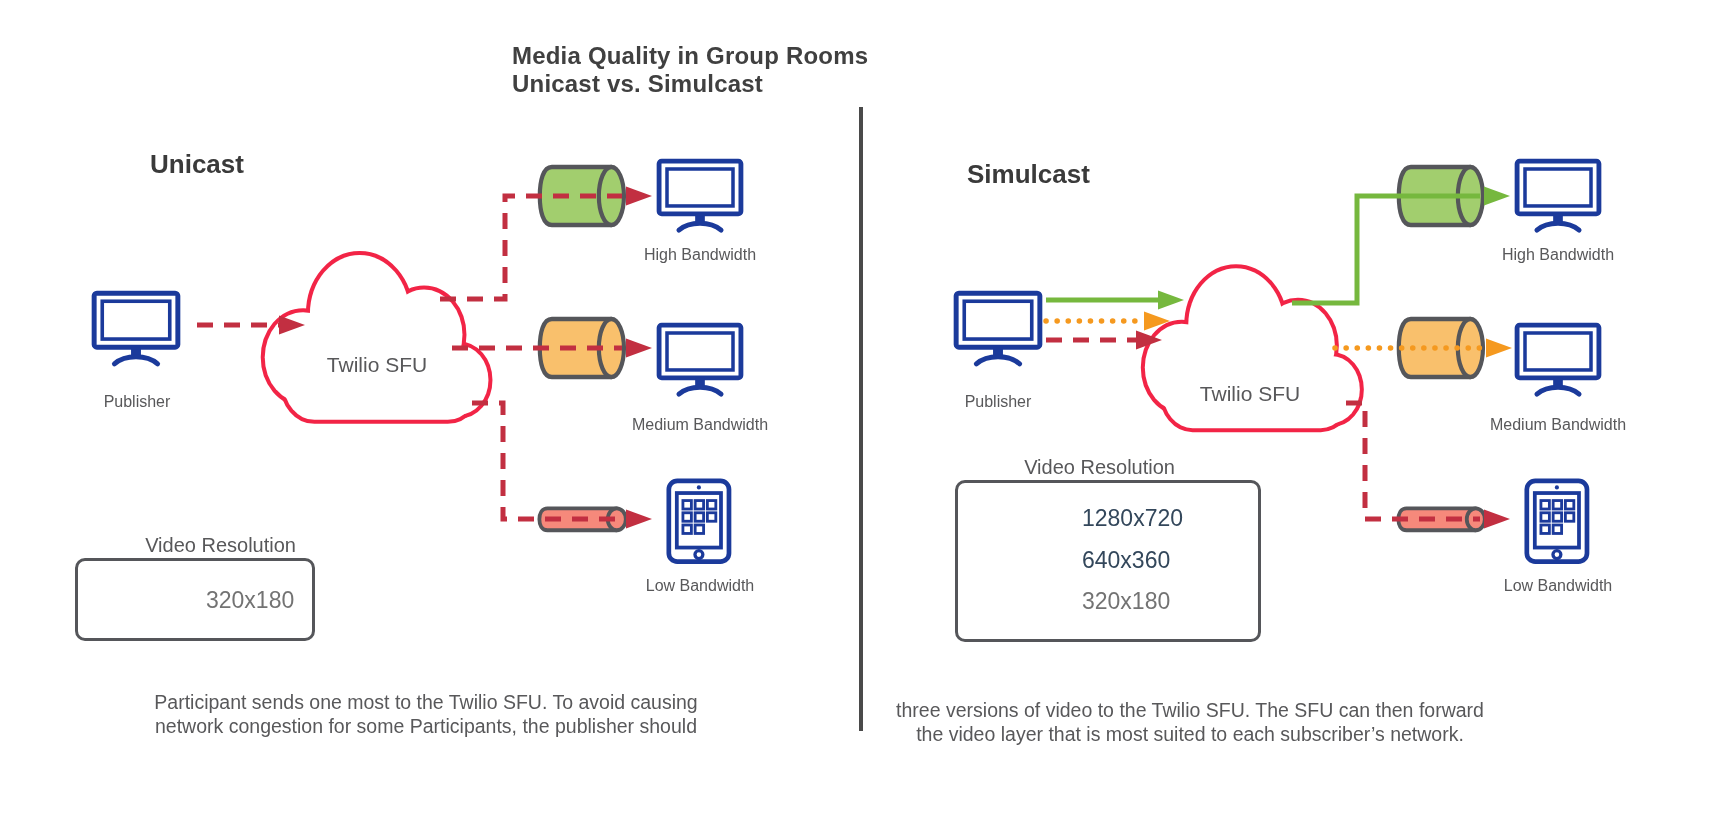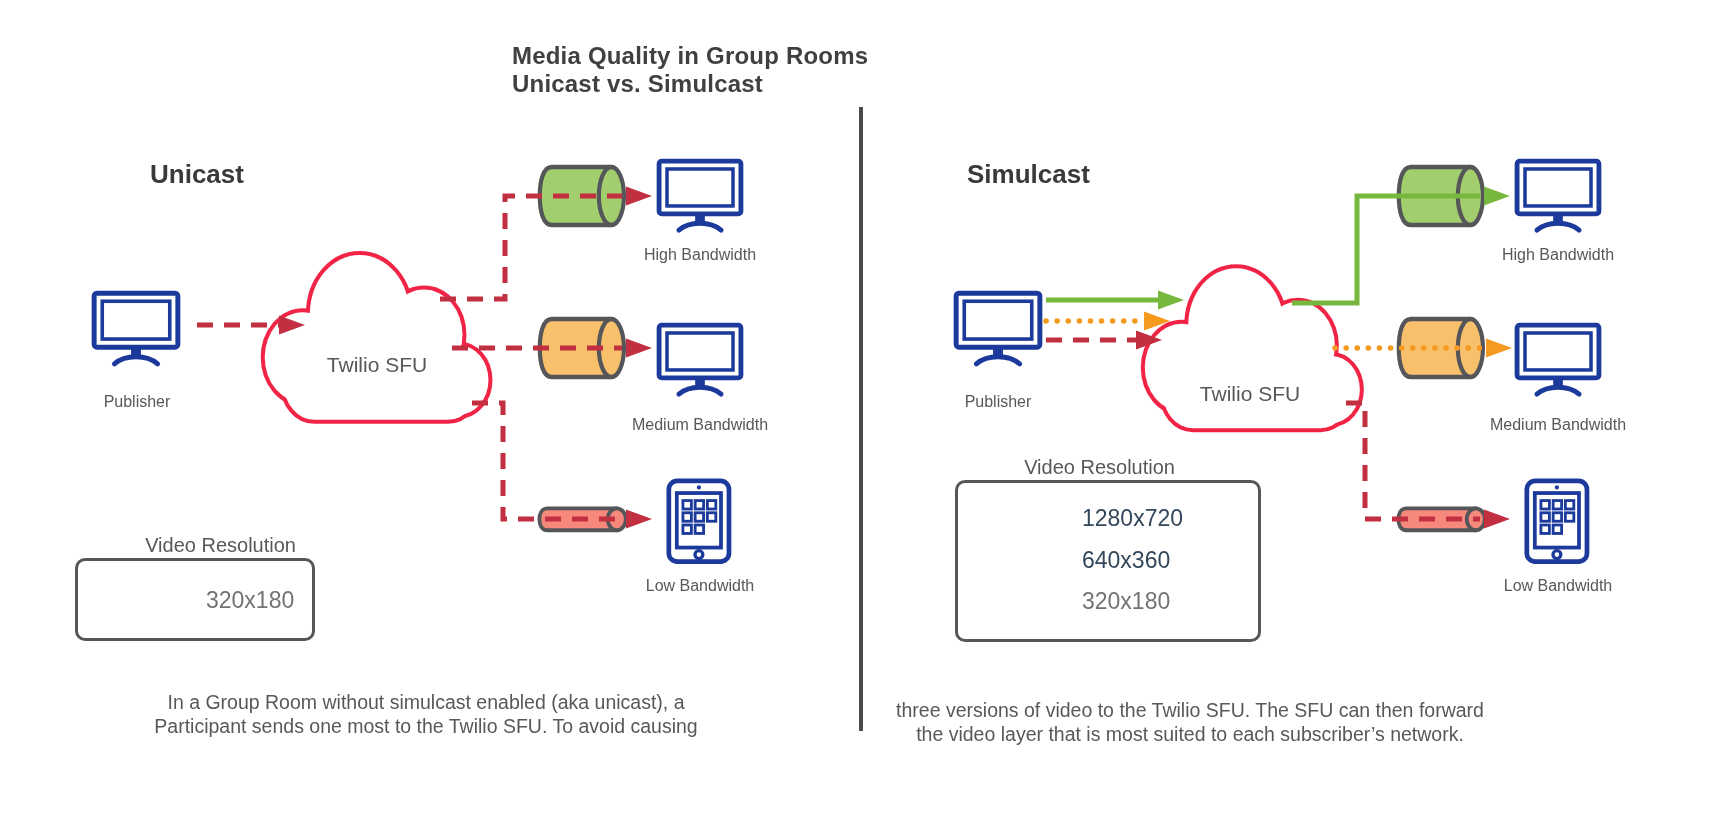--- a/index.html
+++ b/index.html
@@ -174,34 +174,34 @@
     </g>
   </svg>
 
   <div class="abs title-wrap">
     <div class="title-line">Media Quality in Group Rooms</div>
     <div class="title-line">Unicast vs. Simulcast</div>
   </div>
 
   <div class="abs divider" style="left:859px; top:107px; width:4px; height:624px;"></div>
 
-  <div class="abs panel-heading" style="left:150px; top:159px;">Unicast</div>
+  <div class="abs panel-heading" style="left:150px; top:149px;">Unicast</div>
   <div class="abs lbl" style="left:70px; top:393px; width:134px;">Publisher</div>
   <div class="abs cloud-lbl" style="left:300px; top:333px; width:154px;">Twilio SFU</div>
   <div class="abs lbl" style="left:588px; top:246px; width:224px;">High Bandwidth</div>
   <div class="abs lbl" style="left:588px; top:416px; width:224px;">Medium Bandwidth</div>
   <div class="abs lbl" style="left:588px; top:577px; width:224px;">Low Bandwidth</div>
 
   <div class="abs legend-title" style="left:96px; top:534px; width:200px;">Video Resolution</div>
   <div class="abs legend-box" style="left:75px; top:558px; width:234px; height:77px;"></div>
   <div class="abs legend-val val-grey" style="left:206px; top:587px;">320x180</div>
 
   <div class="abs caption" style="left:112px; top:691px; width:628px;">
-    <div>In a Group Room without simulcast enabled (aka unicast), a</div>
     <div>Participant sends one most to the Twilio SFU. To avoid causing</div>
+    <div>network congestion for some Participants, the publisher should</div>
   </div>
 
   <div class="abs panel-heading" style="left:967px; top:159px;">Simulcast</div>
   <div class="abs lbl" style="left:931px; top:393px; width:134px;">Publisher</div>
   <div class="abs cloud-lbl" style="left:1173px; top:362px; width:154px;">Twilio SFU</div>
   <div class="abs lbl" style="left:1446px; top:246px; width:224px;">High Bandwidth</div>
   <div class="abs lbl" style="left:1446px; top:416px; width:224px;">Medium Bandwidth</div>
   <div class="abs lbl" style="left:1446px; top:577px; width:224px;">Low Bandwidth</div>
 
   <div class="abs legend-title" style="left:975px; top:456px; width:200px;">Video Resolution</div>

